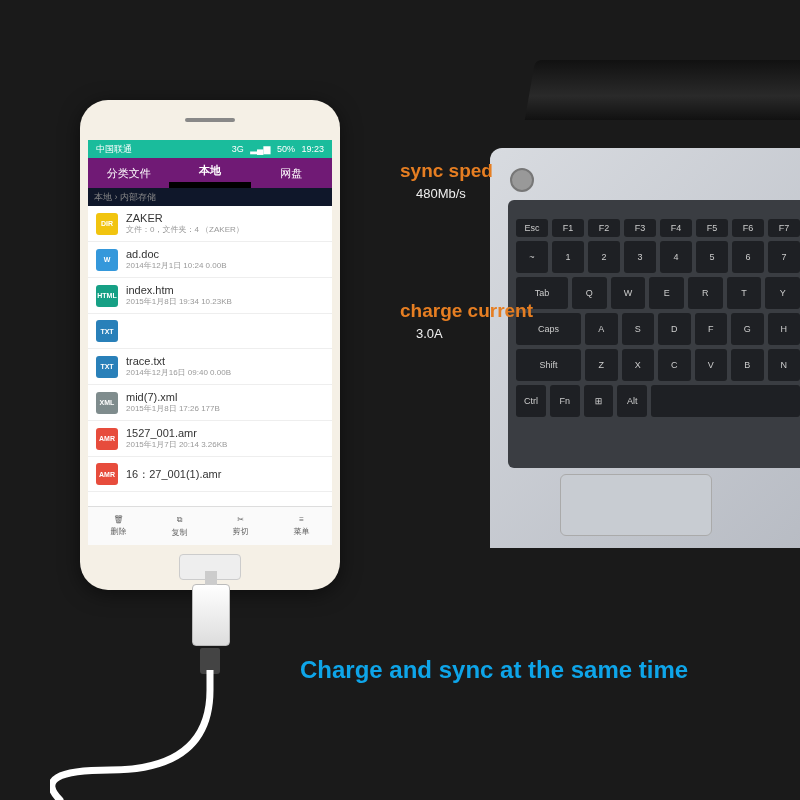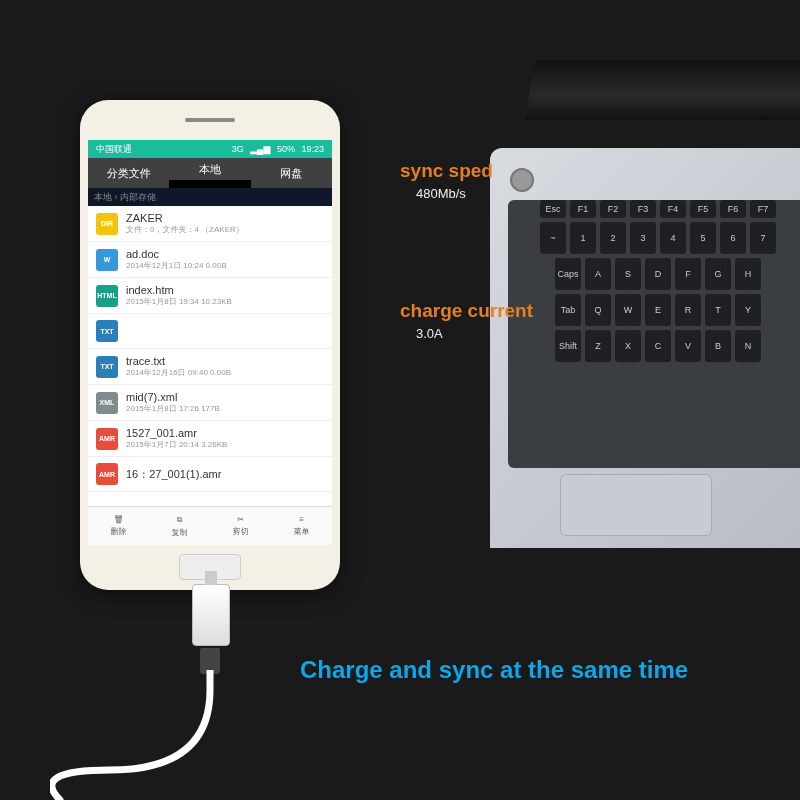--- a/index.html
+++ b/index.html
@@ -57,34 +57,34 @@
     color: #fff;
     display: flex;
     justify-content: space-between;
     align-items: center;
     padding: 0 6px;
     font-size: 9px;
   }
   .status-left span, .status-right span { margin: 0 2px; }
   .tab-bar {
     height: 30px;
-    background: #404040;
+    background: #701a75;
     color: #fff;
     display: flex;
     font-size: 11px;
   }
   .tab {
     flex: 1;
     display: flex;
     align-items: center;
     justify-content: center;
   }
   .tab.active {
-    border-bottom: 8px solid #000000;
-    font-weight: normal;
+    border-bottom: 6px solid #000000;
+    font-weight: bold;
   }
   .crumb {
     height: 18px;
     background: #0f172a;
     color: #888;
     font-size: 9px;
     display: flex;
     align-items: center;
     padding: 0 6px;
   }
@@ -231,25 +231,24 @@
     border: 2px solid #777;
   }
   .keyboard {
     position: absolute;
     top: 52px;
     left: 18px;
     right: 0;
     bottom: 80px;
     background: #3a3d42;
     border-radius: 6px 0 0 6px;
-    padding: 0 0 8px 8px;
+    padding: 19px 0 8px 8px;
     display: flex;
     flex-direction: column;
     gap: 4px;
-    align-items: center;
   }
   .krow {
     display: flex;
     gap: 4px;
     height: 32px;
   }
   .krow.fn { height: 18px; }
   .key {
     background: #1e2024;
     color: #ccc;
@@ -431,45 +430,52 @@
             <div class="key">~</div>
             <div class="key">1</div>
             <div class="key">2</div>
             <div class="key">3</div>
             <div class="key">4</div>
             <div class="key">5</div>
             <div class="key">6</div>
             <div class="key">7</div>
           </div>
           <div class="krow">
+            <div class="key w15">Tab</div>
+            <div class="key">Q</div>
+            <div class="key">W</div>
+            <div class="key">E</div>
+            <div class="key">R</div>
+            <div class="key">T</div>
+            <div class="key">Y</div>
+          </div>
+          <div class="krow">
             <div class="key w2">Caps</div>
             <div class="key">A</div>
             <div class="key">S</div>
             <div class="key">D</div>
             <div class="key">F</div>
             <div class="key">G</div>
             <div class="key">H</div>
-          </div>
-          <div class="krow">
-            <div class="key w15">Tab</div>
-            <div class="key">Q</div>
-            <div class="key">W</div>
-            <div class="key">E</div>
-            <div class="key">R</div>
-            <div class="key">T</div>
-            <div class="key">Y</div>
           </div>
           <div class="krow">
             <div class="key w2">Shift</div>
             <div class="key">Z</div>
             <div class="key">X</div>
             <div class="key">C</div>
             <div class="key">V</div>
             <div class="key">B</div>
             <div class="key">N</div>
+          </div>
+          <div class="krow">
+            <div class="key">Ctrl</div>
+            <div class="key">Fn</div>
+            <div class="key">⊞</div>
+            <div class="key">Alt</div>
+            <div class="key w6"></div>
           </div>
         </div>
       <div class="trackpad"></div>
     </div>
   </div>
 
   <div class="spec spec1">
     <div class="label">sync sped</div>
     <div class="value">480Mb/s</div>
   </div>

